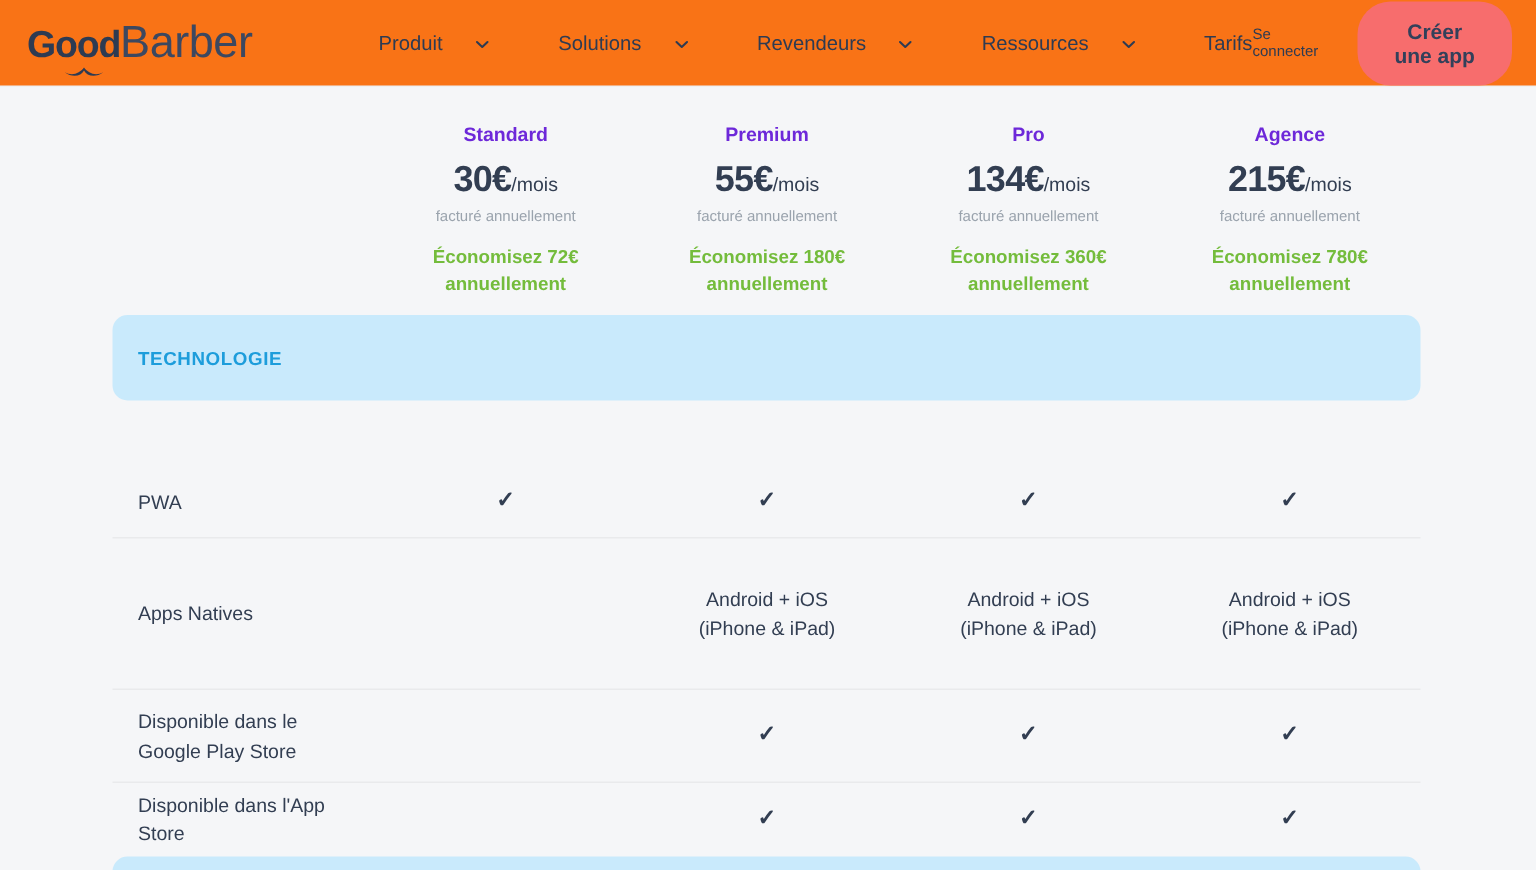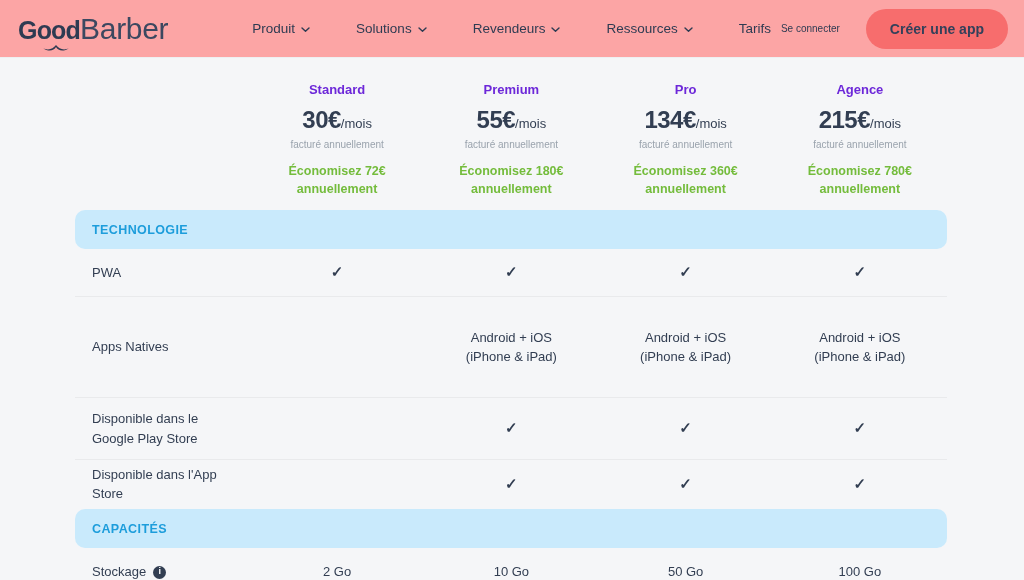--- a/index.html
+++ b/index.html
@@ -5,30 +5,30 @@
   * { margin:0; padding:0; box-sizing:border-box; }
   html,body { width:1024px; height:580px; overflow:hidden; }
   body {
     background:#f5f6f8;
     font-family:"Liberation Sans", sans-serif;
     color:#323e52;
   }
 
   
   .topbar {
-    height:58px; background:#fca5a5; border-bottom:1px solid #eef0f2;
+    height:58px; background:#f97316; border-bottom:1px solid #eef0f2;
     display:flex; align-items:center; padding:0 16px 0 18px;
   }
   .logo { position:relative; display:flex; align-items:baseline; cursor:pointer; }
   .logo-bold { font-size:25px; font-weight:800; letter-spacing:-0.8px; color:#2e3b52; }
   .logo-light { font-size:30px; font-weight:300; letter-spacing:-0.3px; color:#3c4860; }
   .mustache { position:absolute; left:24px; bottom:-5px; }
 
   .nav { display:flex; align-items:center; gap:46px; margin-left:84px; }
-  .nav-item { display:flex; align-items:center; gap:6px; font-size:13.5px; color:#2e3b52; cursor:pointer; }
+  .nav-item { display:flex; align-items:center; gap:22px; font-size:13.5px; color:#2e3b52; cursor:pointer; }
   .chev { display:inline-block; margin-top:2px; }
 
   .topbar-right { margin-left:auto; display:flex; align-items:center; gap:26px; }
   .login { font-size:10px; color:#2e3b52; cursor:pointer; }
   .cta-btn {
     background:#f76d6d; color:#33405a; border:none; cursor:pointer;
     font-family:inherit; font-size:14px; font-weight:600;
     padding:12px 24px; border-radius:22px;
   }
 
@@ -44,34 +44,34 @@
   .plan { text-align:center; }
   .plan-name { font-size:13px; font-weight:700; color:#6d28d9; margin-bottom:9px; }
   .plan-price { color:#323e52; margin-bottom:5px; }
   .plan-price .big { font-size:24px; font-weight:800; letter-spacing:-0.5px; }
   .plan-price .per { font-size:13px; font-weight:500; }
   .plan-billed { font-size:10px; color:#9aa3ad; margin-bottom:12px; }
   .plan-save { font-size:12.5px; font-weight:700; color:#74bc3c; line-height:1.45; white-space:pre-line; }
 
   
   .section-banner {
-    width:872px; margin-left:75px; height:39px;
+    width:872px; margin-left:75px; height:57px;
     background:#c9eafc; border-radius:10px;
     display:flex; align-items:center; padding-left:17px;
     color:#1d9ddb; font-weight:700; font-size:12.5px; letter-spacing:0.4px;
   }
 
   
   .trow { align-items:center; }
   .trow .cell { font-size:13px; line-height:1.5; }
   .trow .label { padding-left:17px; padding-right:10px; color:#323e52; display:flex; align-items:center; flex-wrap:wrap; }
   .trow .val { text-align:center; white-space:pre-line; color:#323e52; }
   .trow .val.check-cell { font-size:15px; font-weight:600; }
   .row-border { border-bottom:1px solid #e9eaec; }
-  .row-pwa { height:48px; }
+  .row-pwa { height:48px;margin-top:44px; }
   .row-native { height:101px; }
   .row-gplay { height:62px; }
   .row-appstore { height:48px; }
   .row-storage { height:48px; }
   .banner-cap { margin-top:1px; }
 
   .info-icon {
     display:inline-flex; align-items:center; justify-content:center;
     width:13px; height:13px; border-radius:50%;
     background:#323e52; color:#ffffff;

